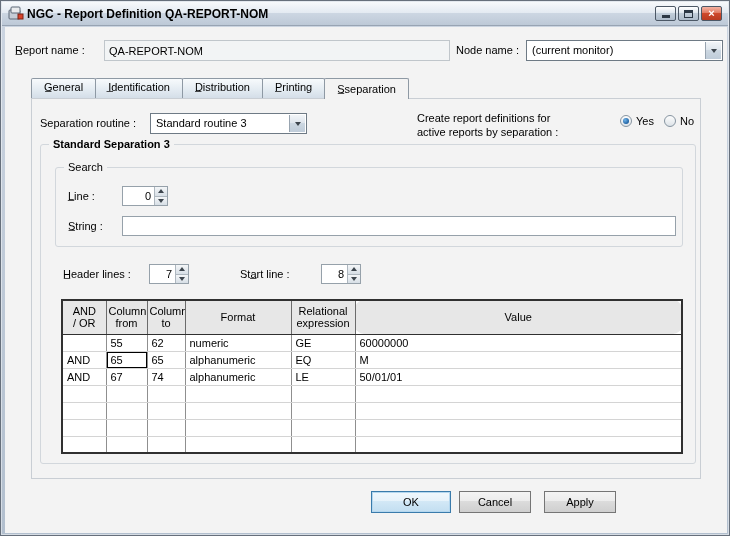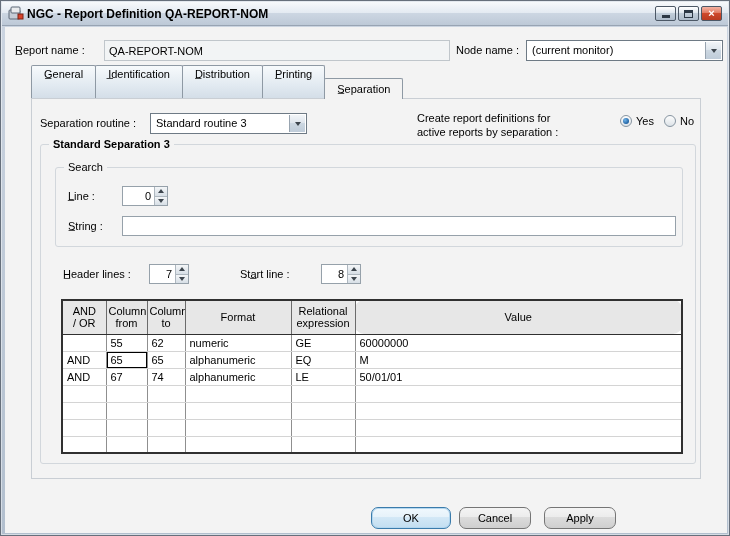--- a/index.html
+++ b/index.html
@@ -58,21 +58,21 @@
   .tri-up   { border-left:3px solid transparent; border-right:3px solid transparent; border-bottom:4px solid #3d454d; }
 
   .spin { position:absolute; display:flex; background:#fff; border:1px solid #96a1aa; }
   .spin-val { flex:1; text-align:right; padding:3px 3px 0 0; line-height:12px; }
   .spin-btns { width:13px; display:flex; flex-direction:column; border-left:1px solid #aeb7bf; }
   .spin-up,.spin-down { flex:1; display:flex; align-items:center; justify-content:center; background:linear-gradient(#f4f6f8,#d7dfe6); }
   .spin-up { border-bottom:1px solid #aeb7bf; }
 
   .tabstrip { position:absolute; left:26px; top:51px; height:20px; display:flex; align-items:flex-end; z-index:3; }
   .tab {
-    height:33px; padding:2px 12px 0; line-height:13px;
+    height:20px; padding:2px 12px 0; line-height:13px;
     background:linear-gradient(#f7fafc,#e2eaf1 60%,#d4dee8);
     border:1px solid #8e99a4; border-bottom:none;
     border-top-left-radius:2px; border-top-right-radius:2px;
   }
   .tab + .tab { margin-left:-1px; }
   .tab.active {
     height:21px; margin-bottom:-1px; padding-top:4px;
     background:#f3f3f3; position:relative; z-index:4;
   }
   .tabpage {
@@ -107,23 +107,23 @@
   }
   .sep-table td {
     height:17px; padding:0 4px; border-right:1px solid #8f8f8f; border-bottom:1px solid #d4d4d4;
     white-space:nowrap; overflow:hidden;
   }
   .sep-table th:last-child, .sep-table td:last-child { border-right:none;border-radius:9px; }
   .sep-table tr:last-child td { border-bottom:none; }
   .sep-table td.focused { box-shadow:inset 0 0 0 1px #000; background:#fff; }
 
   .btn {
-    position:absolute; height:22px; border:1px solid #757575; border-radius:7px;
+    position:absolute; height:22px; border:1px solid #757575; border-radius:0;
     background:linear-gradient(#f4f4f4,#ececec 45%,#dcdcdc 46%,#cfcfcf);
-    font-family:inherit; font-size:11px; color:#000; text-align:center; padding:0;margin-top:16px;
+    font-family:inherit; font-size:11px; color:#000; text-align:center; padding:0;
   }
   .btn.default {
     border-color:#3a7bab;
     box-shadow:inset 0 0 0 1px #b4d7ef;
     background:linear-gradient(#f0f8fd,#e6f2fa 45%,#d3e8f6 46%,#c2def1);
   }
 </style>
 </head>
 <body>
 
@@ -160,21 +160,21 @@
       <span class="combo-arrow">
           <i class="tri tri-down"></i>
         </span>
     </div>
 
     <div class="tabstrip">
       <div class="tab">G̲eneral</div>
       <div class="tab">I̲dentification</div>
       <div class="tab">D̲istribution</div>
       <div class="tab">P̲rinting</div>
-      <div class="tab active">S̲eparation</div>
+      <div class="tab active">S̲separation</div>
     </div>
 
     <div class="tabpage">
 
       <span class="lbl" style="left:8px;top:18px">Separation routine :</span>
       <div class="combo" style="left:118px;top:14px;width:157px;height:21px">
         <span>Standard routine 3</span>
         <span class="combo-arrow">
             <i class="tri tri-down"></i>
           </span>

